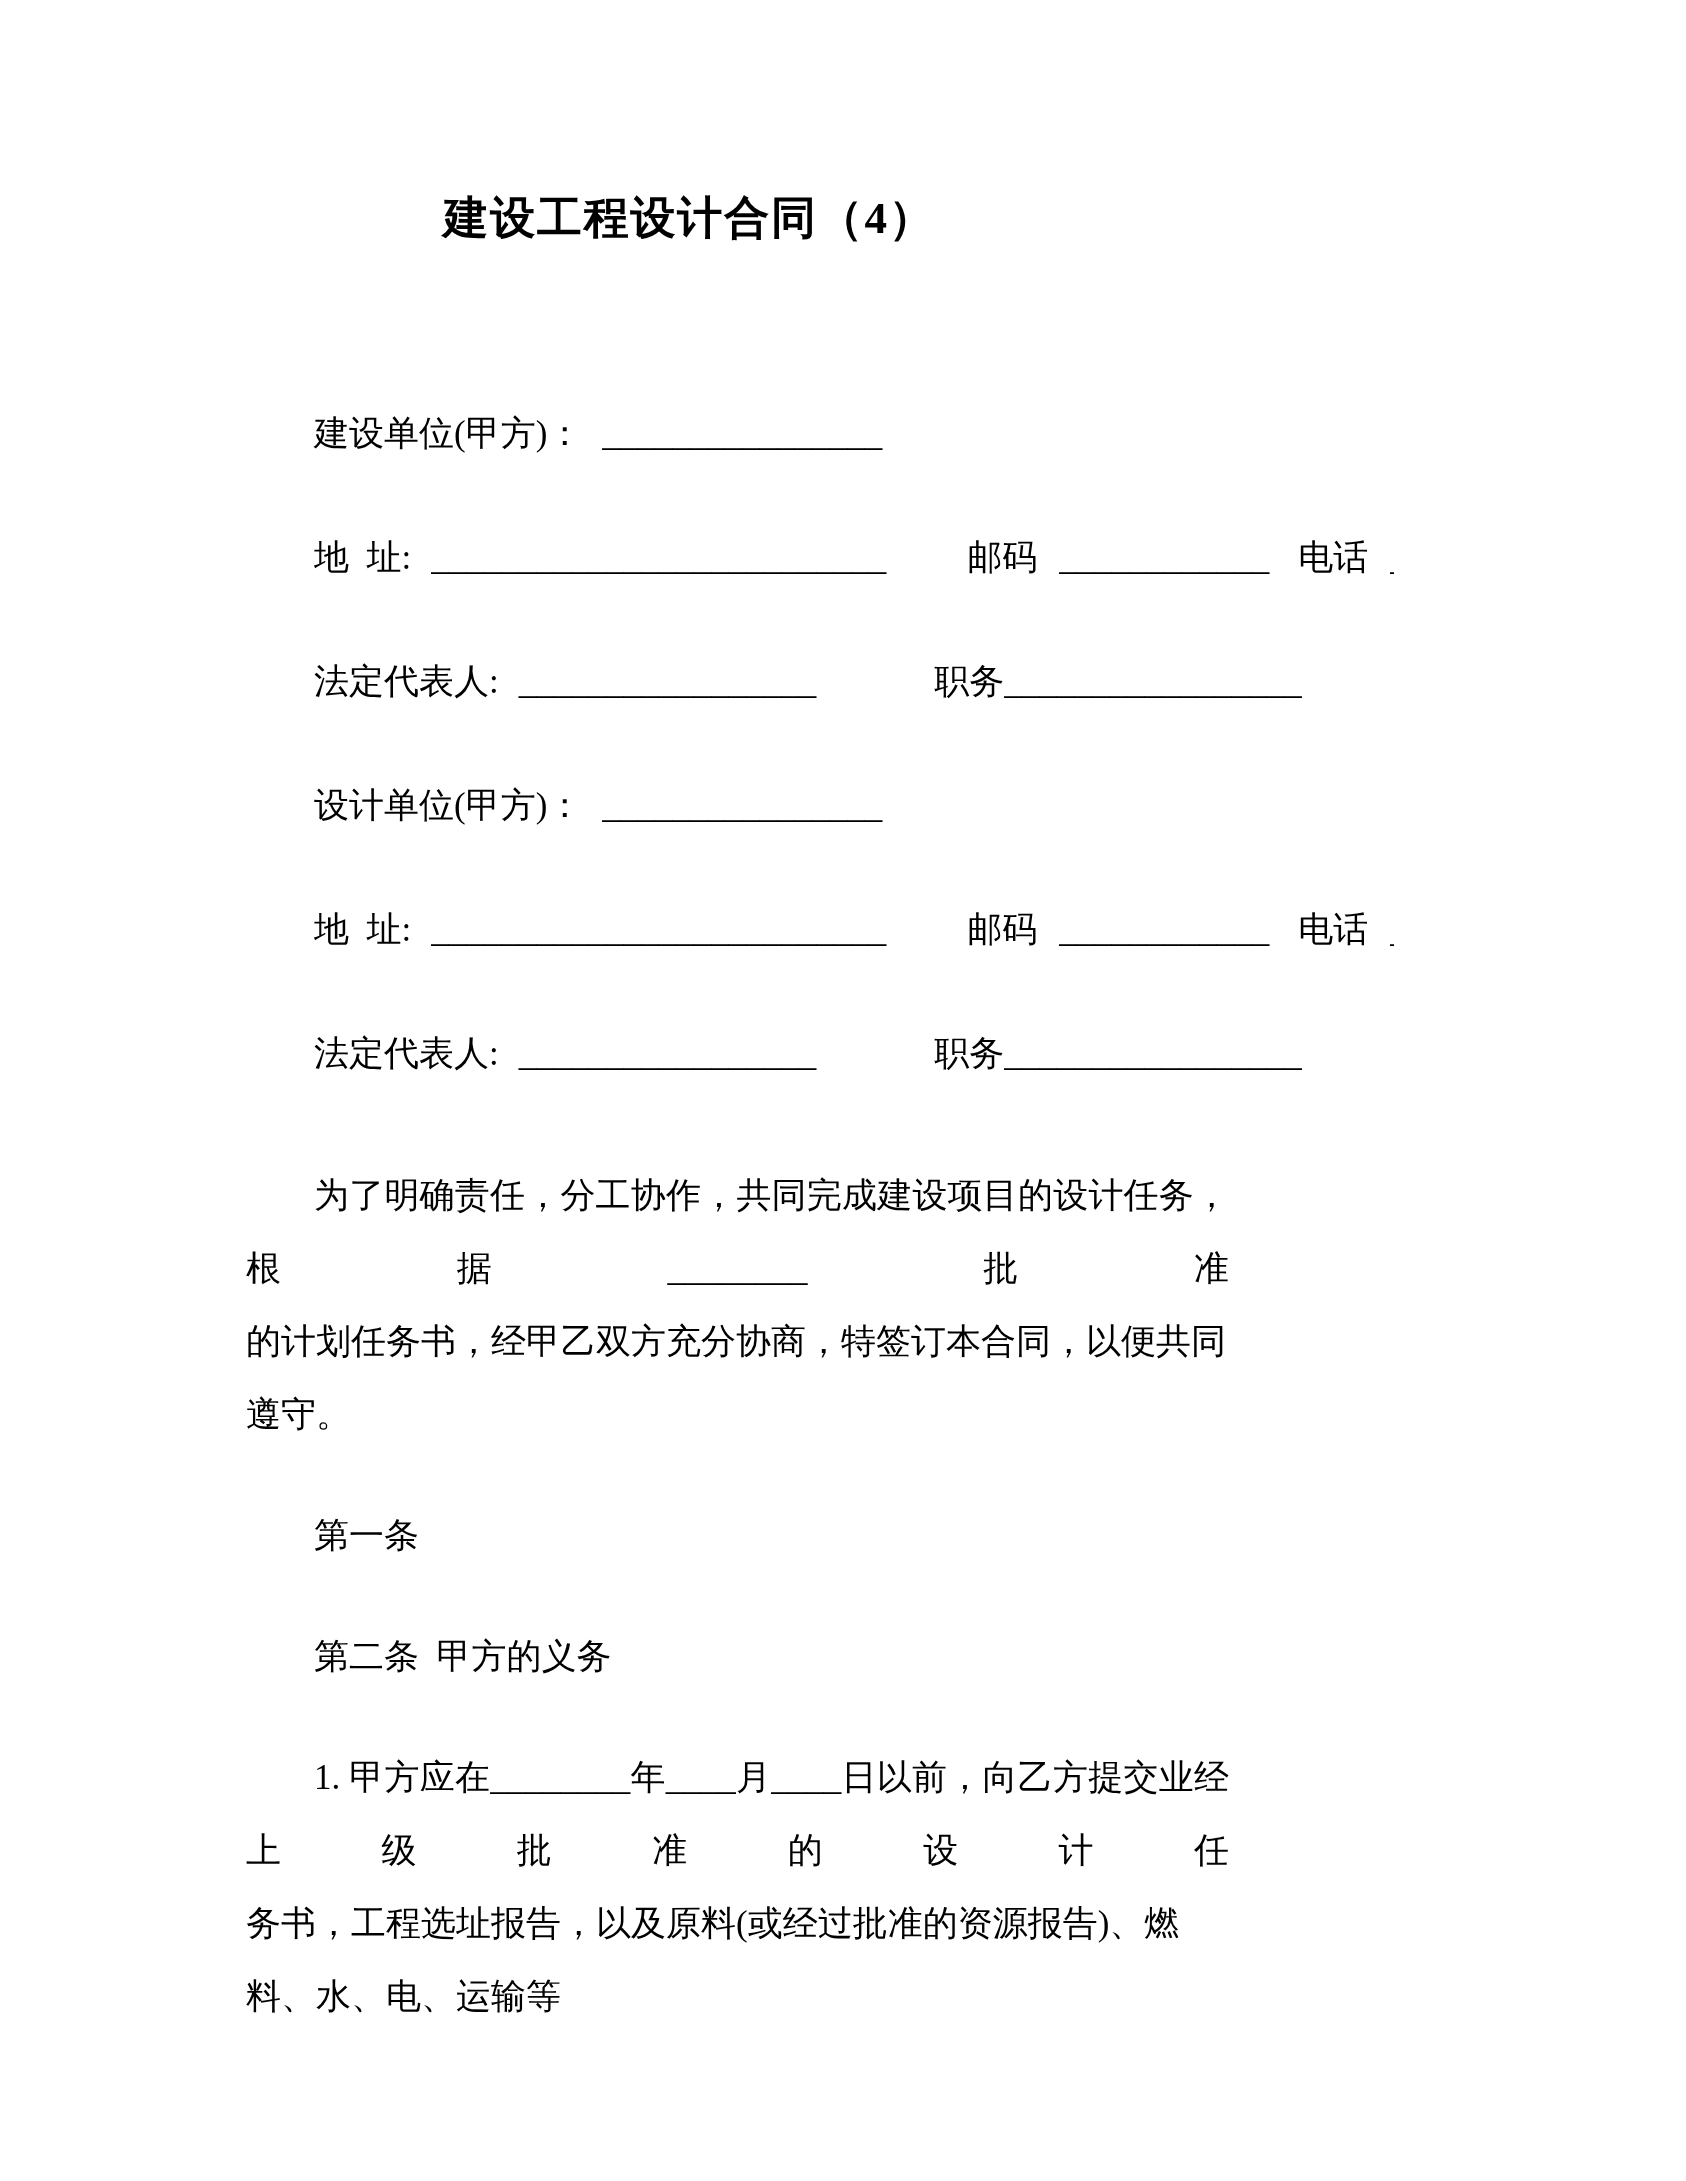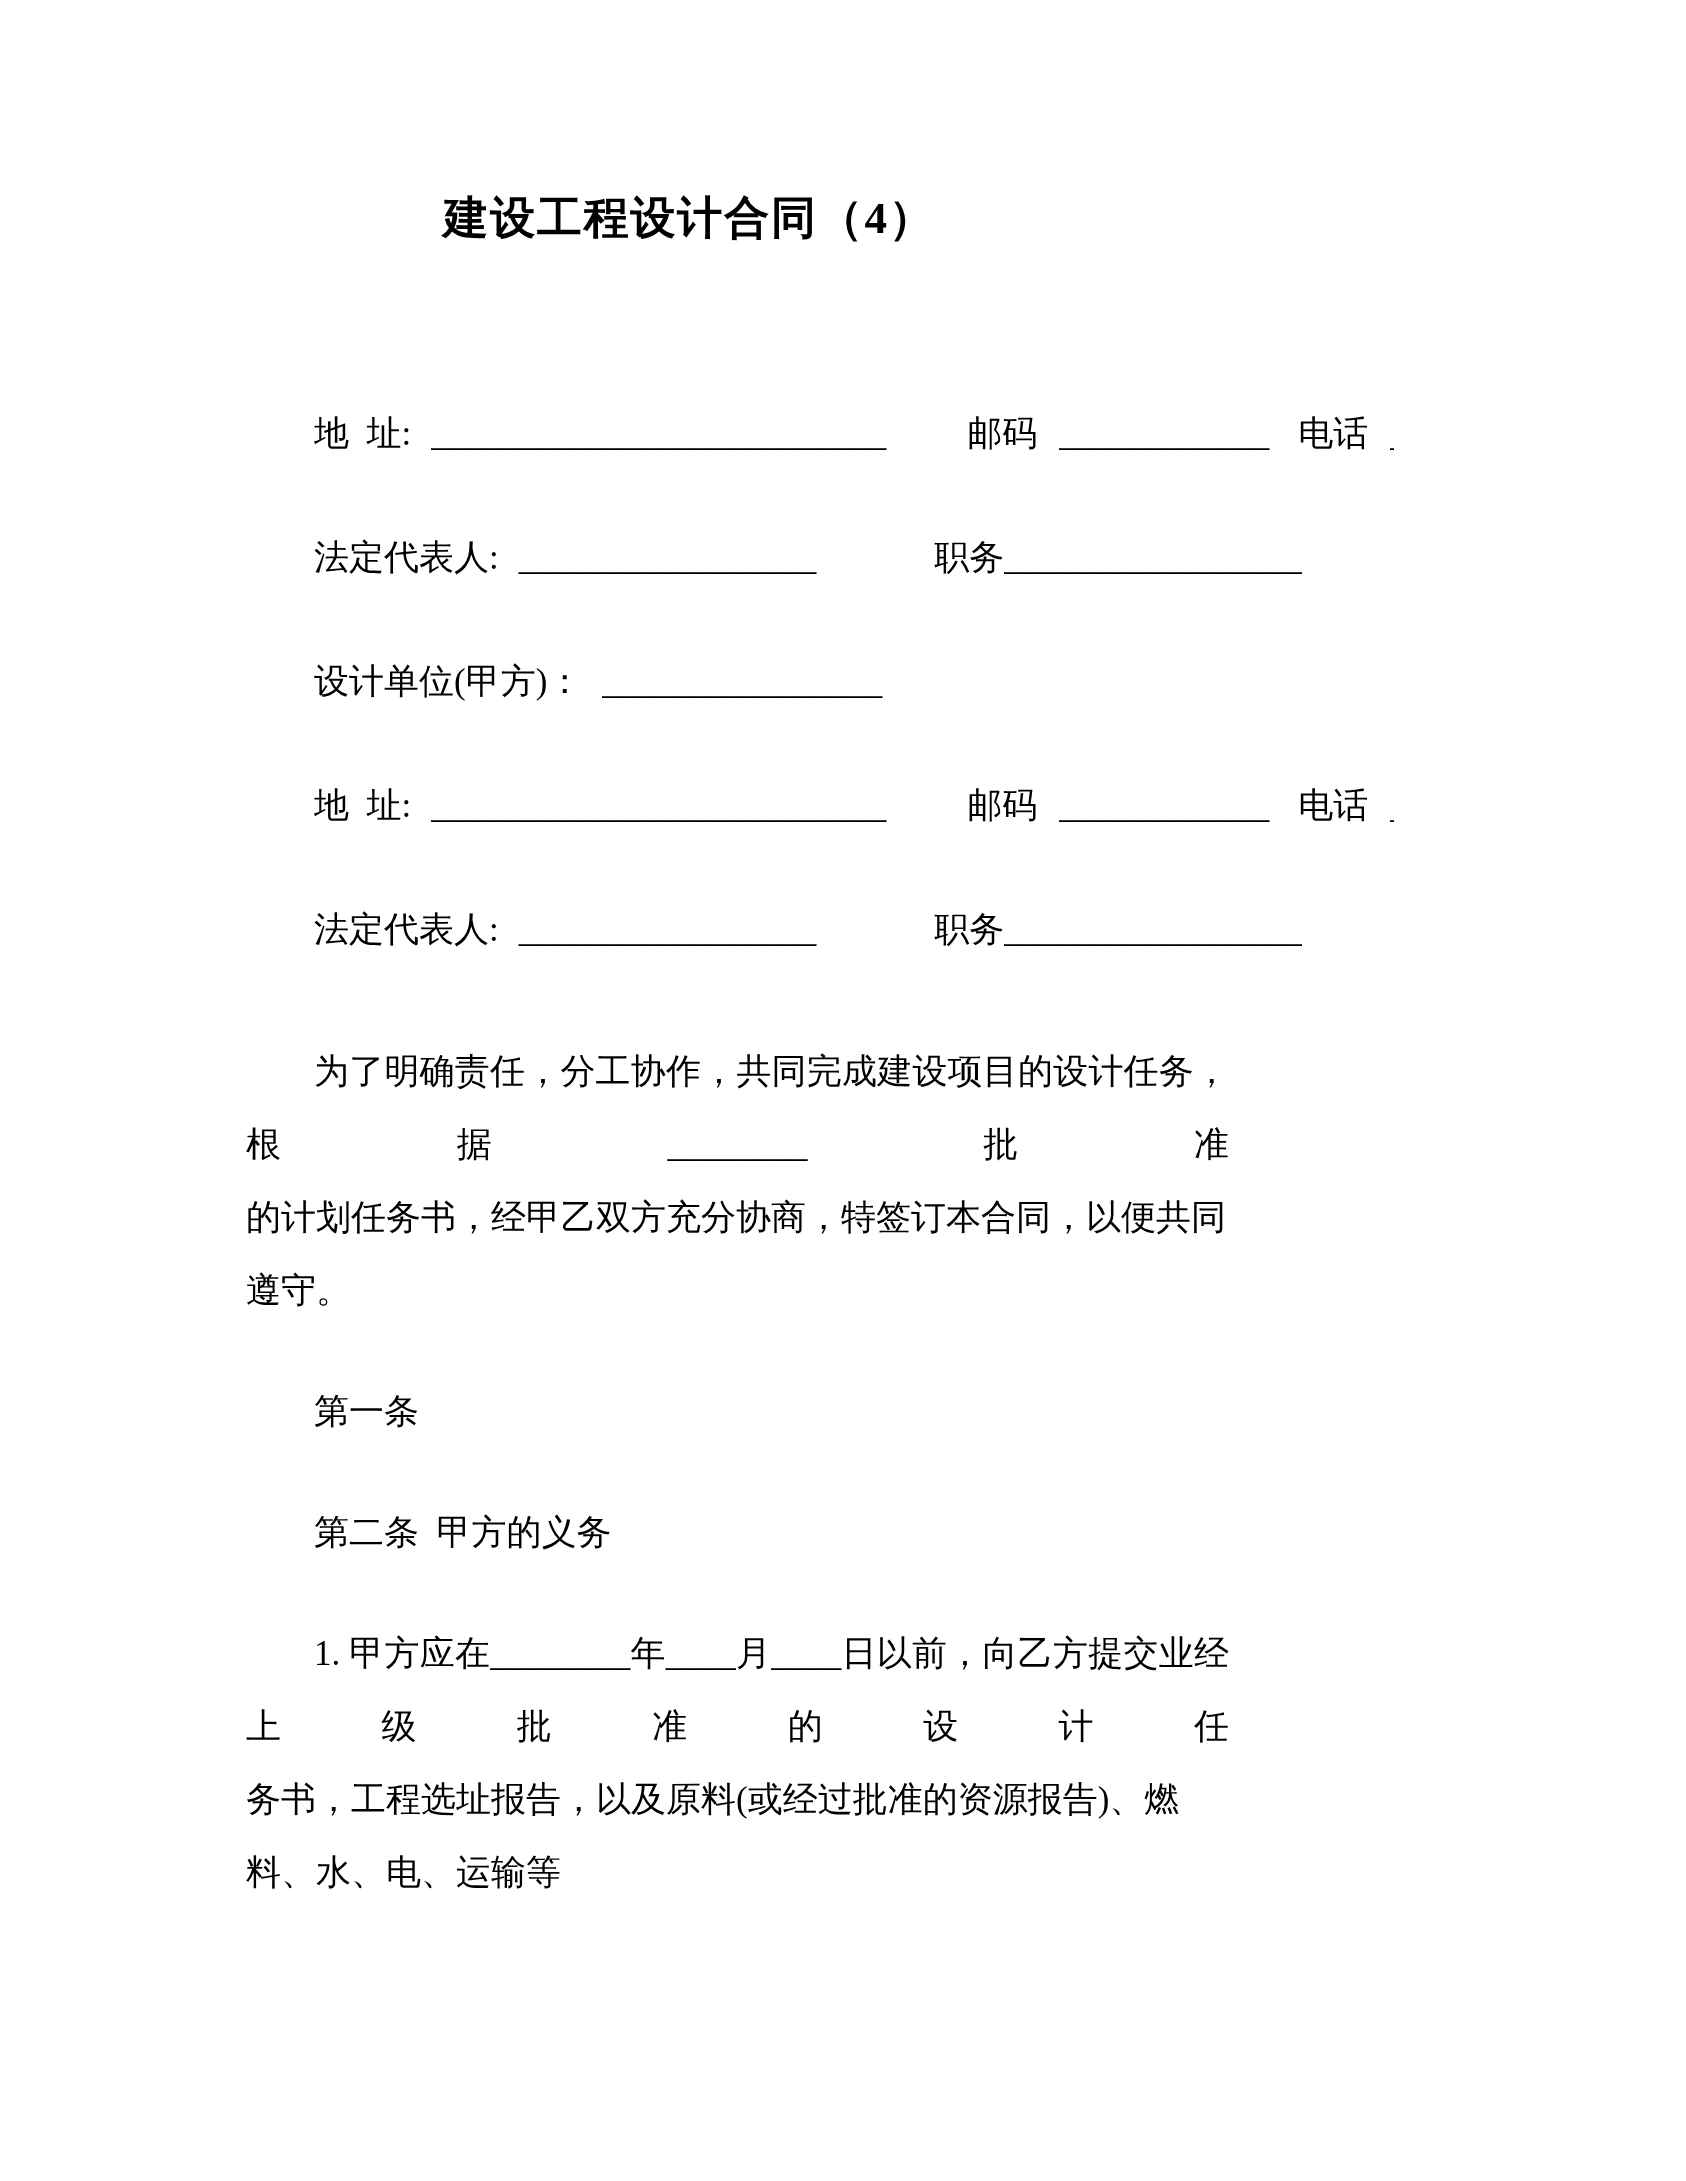--- a/index.html
+++ b/index.html
@@ -49,20 +49,23 @@
 </style>
 </head>
 <body>
 
 <div class="page">
 
   <h1 class="title">建设工程设计合同（4）</h1>
 
   <section>
     <div class="fr">
+      <span>建设单位(甲方)：</span><span class="blank gap-xs">________________</span>
+    </div>
+    <div class="fr">
       <span>地 址:</span><span class="blank gap-xs">__________________________</span><span class="gap-md">邮码</span><span class="blank gap-sm">____________</span><span class="gap-xs2">电话</span><span class="blank gap-sm">________</span>
     </div>
     <div class="fr">
       <span>法定代表人:</span><span class="blank gap-xs">_________________</span><span class="gap-lg">职务</span><span class="blank">_________________</span>
     </div>
   </section>
 
   <section>
     <div class="fr">
       <span>设计单位(甲方)：</span><span class="blank gap-xs">________________</span>

